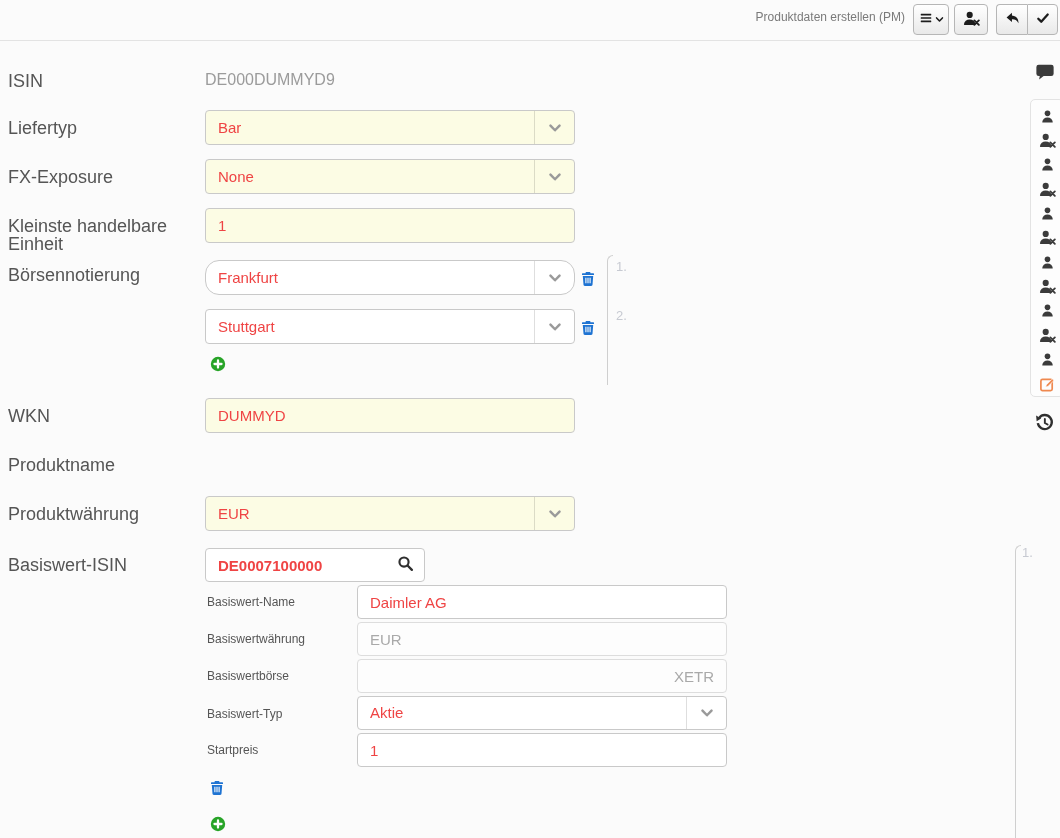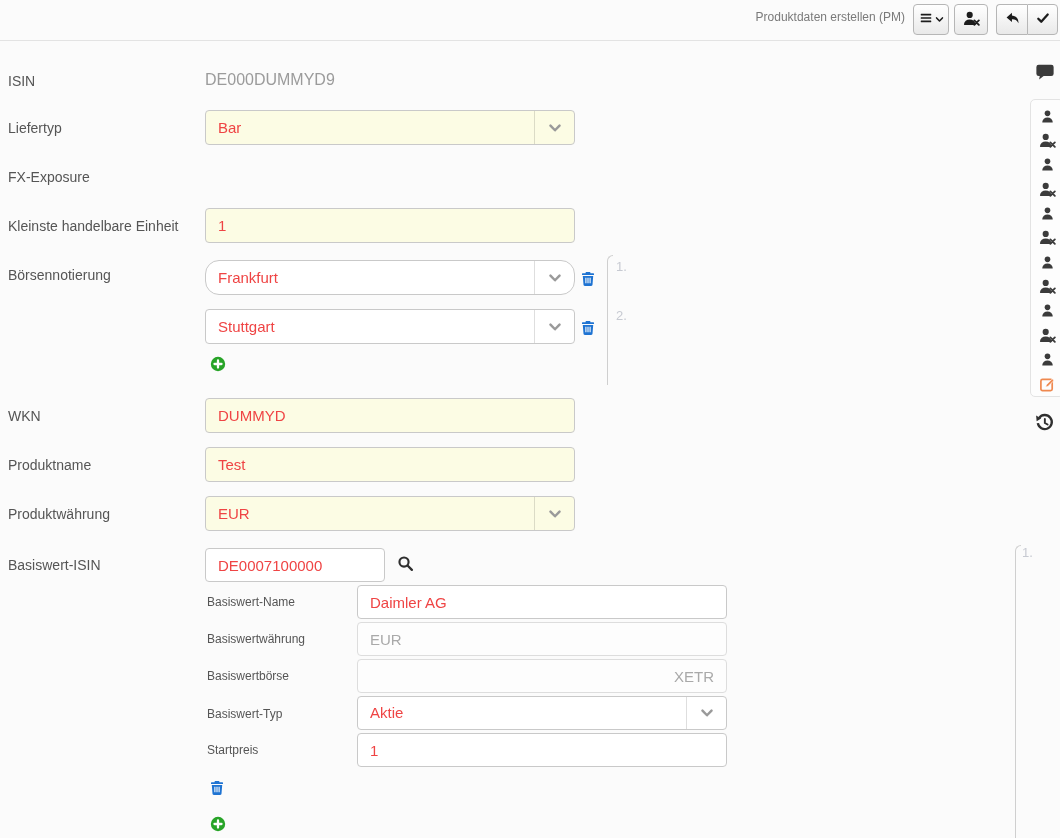--- a/index.html
+++ b/index.html
@@ -14,21 +14,21 @@
   .hdr-rule  { position:absolute; left:0; top:40px; width:1060px; height:1px; background:#e3e3e3; }
 
   .tbtn { position:absolute; top:4px; height:31px; width:34px; display:flex; align-items:center; justify-content:center;
           gap:2px; border:1px solid #b6b6b6; border-radius:4px; background:linear-gradient(#ffffff,#e9e9e9); color:#1c1c1c; cursor:pointer; }
   .tbtn-group { position:absolute; top:4px; left:996px; display:flex; }
   .tbtn-group .gbtn { position:static; width:31px; border-radius:0; }
   .tbtn-group .gbtn:first-child { border-radius:4px 0 0 4px; border-right:none; }
   .tbtn-group .gbtn:last-child  { border-radius:0 4px 4px 0; }
 
   
-  .flabel { position:absolute; left:8px; width:192px; height:18px; line-height:18px; font-size:14px; color:#555; }
+  .flabel { position:absolute; left:8px; width:192px; height:18px; line-height:18px; font-size:18px; color:#555; }
   .nlabel { position:absolute; left:207px; width:145px; height:18px; line-height:18px; font-size:12px; color:#555; }
   .static-val { position:absolute; font-size:16px; color:#9b9b9b; }
 
   .field, .sel {
     position:absolute; height:35px; border:1px solid #c9c9c9; border-radius:4px;
     font-size:15px; color:#ef4444; background:#fff;
   }
   input.field { padding:0 12px; font-family:"Liberation Sans", sans-serif; outline:none; width:370px; }
   .yellow { background:#fcfce4 !important; }
   .field-disabled { border-color:#ddd !important; color:#a9a9a9 !important; background:#fdfdfd !important; }
@@ -222,20 +222,28 @@
   <div class="sel yellow" style="left:205px; top:110px;">
     <span class="sel-text">Bar</span>
     <span class="sel-btn">
         <svg width="14" height="14">
           <use href="#i-chev"></use>
         </svg>
       </span>
   </div>
 
   <div class="flabel" style="top:168px;">FX-Exposure</div>
+  <div class="sel yellow" style="left:205px; top:159px;">
+    <span class="sel-text">None</span>
+    <span class="sel-btn">
+        <svg width="14" height="14">
+          <use href="#i-chev"></use>
+        </svg>
+      </span>
+  </div>
 
   <div class="flabel" style="top:217px;">Kleinste handelbare Einheit</div>
   <input class="field yellow" style="left: 205px; top: 208px;" value="1">
 
   <div class="flabel" style="top:266px;">Börsennotierung</div>
   <div class="sel" style="left:205px; top:260px;border-radius:14px;">
     <span class="sel-text">Frankfurt</span>
     <span class="sel-btn">
         <svg width="14" height="14">
           <use href="#i-chev"></use>
@@ -266,34 +274,33 @@
         </svg></span>
     </span>
   <div class="vline" style="left:607px; top:255px; height:130px;"></div>
   <div class="marker" style="left:616px; top:259px;">1.</div>
   <div class="marker" style="left:616px; top:308px;">2.</div>
 
   <div class="flabel" style="top:407px;">WKN</div>
   <input class="field yellow" style="left: 205px; top: 398px;" value="DUMMYD">
 
   <div class="flabel" style="top:456px;">Produktname</div>
-  <input class="field yellow" style="left: 205px; top: 447px;" value="Test">
 
   <div class="flabel" style="top:505px;">Produktwährung</div>
   <div class="sel yellow" style="left:205px; top:496px;">
     <span class="sel-text">EUR</span>
     <span class="sel-btn">
         <svg width="14" height="14">
           <use href="#i-chev"></use>
         </svg>
       </span>
   </div>
 
   <div class="flabel" style="top:556px;">Basiswert-ISIN</div>
-  <input class="field h34" style="left: 205px; top: 548px; width: 180px;" value="DE0007100000">
+  <input class="field h34" style="left: 205px; top: 548px; width: 220px; font-weight: bold;" value="DE0007100000">
   <span class="icon-btn searchi" style="left:397px; top:555px;">
       <span><svg width="17" height="17">
           <use href="#i-search"></use>
         </svg></span>
     </span>
 
   <div class="nlabel" style="top:593px;">Basiswert-Name</div>
   <input class="field h34" style="left: 357px; top: 585px;" value="Daimler AG">
 
   <div class="nlabel" style="top:630px;">Basiswertwährung</div>

